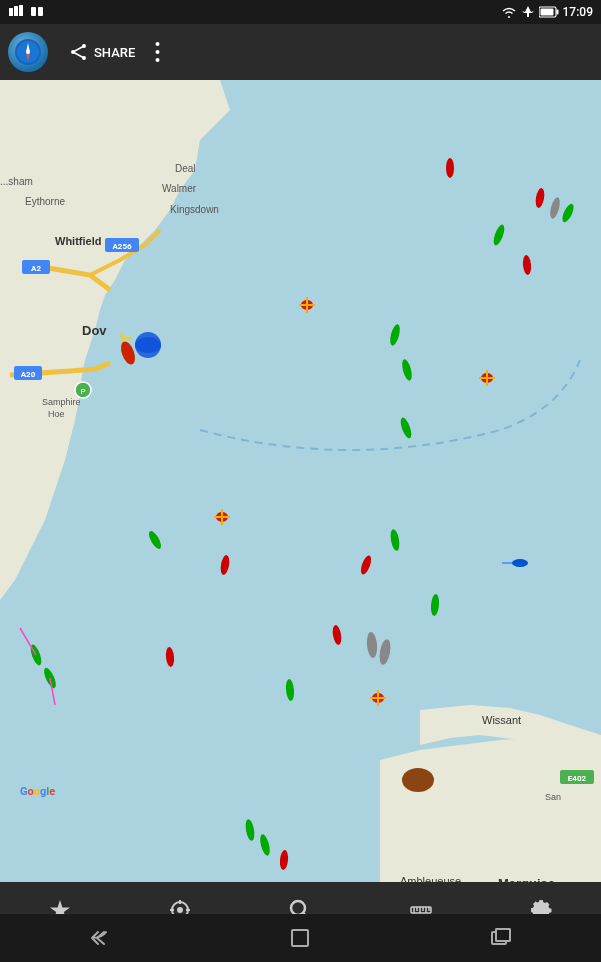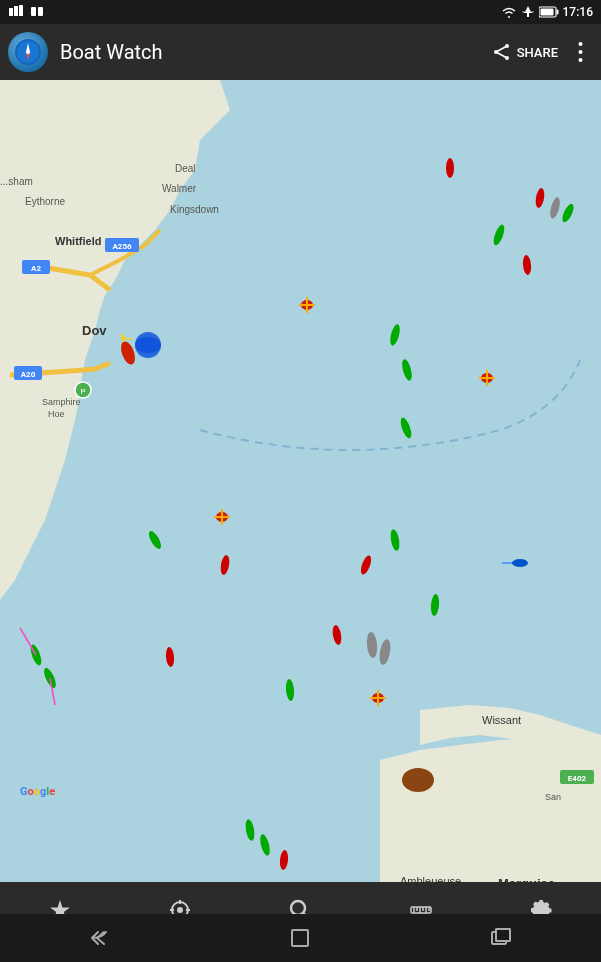--- a/index.html
+++ b/index.html
@@ -194,36 +194,35 @@
 
     <svg width="14" height="14" viewBox="0 0 14 14" fill="white">
       <path d="M7 1 L10 7 L13 6 L11 8 L8 8 L8 12 L6 12 L6 8 L3 8 L1 6 L4 7 Z"></path>
     </svg>
 
     <svg width="20" height="12" viewBox="0 0 20 12" fill="white">
       <rect x="0" y="1" width="17" height="10" rx="1.5" stroke="white" fill="none" stroke-width="1.2"></rect>
       <rect x="17.5" y="3.5" width="2" height="5" rx="1"></rect>
       <rect x="1.5" y="2.5" width="13" height="7" rx="1" fill="white"></rect>
     </svg>
-    <span style="color:#fff;font-size:12px;font-weight:500;">17:16</span>
+    <span style="color:#fff;font-size:12px;font-weight:500;">17:09</span>
   </div>
 </div>
 
 <div id="app-bar">
   <div id="app-logo">
 
     <svg width="28" height="28" viewBox="0 0 28 28">
       <circle cx="14" cy="14" r="13" fill="#1565C0"></circle>
       <circle cx="14" cy="14" r="11" fill="#1976D2"></circle>
       <path d="M14 5 L16 14 L14 12 L12 14 Z" fill="white"></path>
       <path d="M14 23 L12 14 L14 16 L16 14 Z" fill="#ef5350"></path>
       <circle cx="14" cy="14" r="2" fill="white"></circle>
     </svg>
   </div>
-  <span id="app-title">Boat Watch</span>
   <div class="app-bar-actions">
     <div class="action-btn">
       <svg width="18" height="18" viewBox="0 0 18 18" fill="white">
         <circle cx="14" cy="3" r="2"></circle>
         <circle cx="14" cy="15" r="2"></circle>
         <circle cx="3" cy="9" r="2"></circle>
         <line x1="3" y1="9" x2="14" y2="3" stroke="white" stroke-width="1.5"></line>
         <line x1="3" y1="9" x2="14" y2="15" stroke="white" stroke-width="1.5"></line>
       </svg>
       <span style="color:#fff;font-size:13px;font-weight:500;">SHARE</span>

